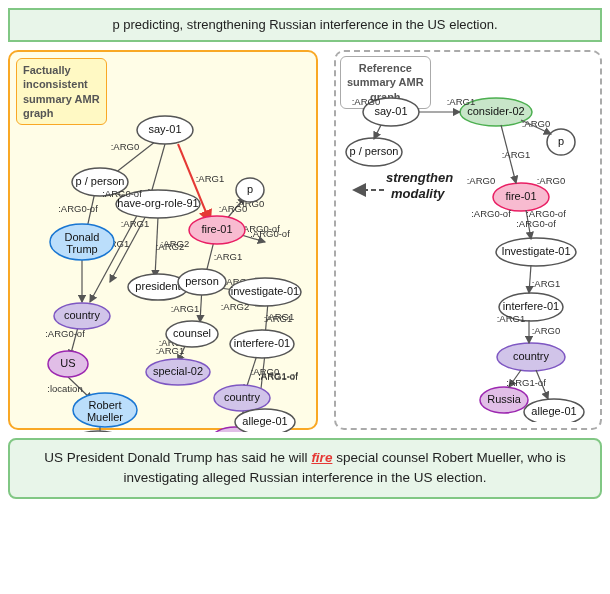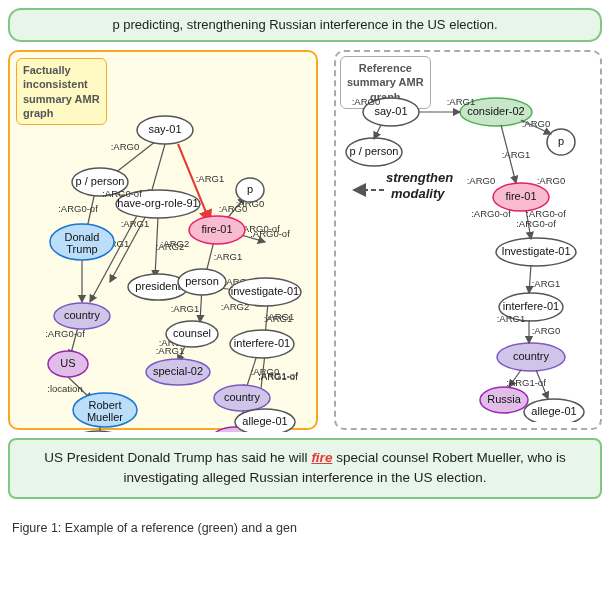--- a/index.html
+++ b/index.html
@@ -13,21 +13,21 @@
     .main-container {
       width: 610px;
       padding: 8px;
       background: #fff;
     }
 
     
     .top-green-box {
       background: #e8f5e9;
       border: 2px solid #81c784;
-      border-radius: 13px;
+      border-radius: 0;
       padding: 6px 10px;
       text-align: center;
       font-size: 13px;
       color: #222;
       margin-bottom: 8px;
       line-height: 1.4;
     }
 
     
     .diagram-area {
@@ -399,17 +399,14 @@
       </svg>
     </div>
   </div>
 
   <div class="bottom-green-box">
     <span>
       US President Donald Trump has said he will <span class="fire-word">fire</span> special counsel Robert Mueller, who is investigating alleged Russian interference in the US election.
     </span>
   </div>
 
-  <div class="caption">
-    <span>Figure 1: Example of a reference (green) and a gen</span>
-  </div>
 
 </div>
 
 </body></html>

